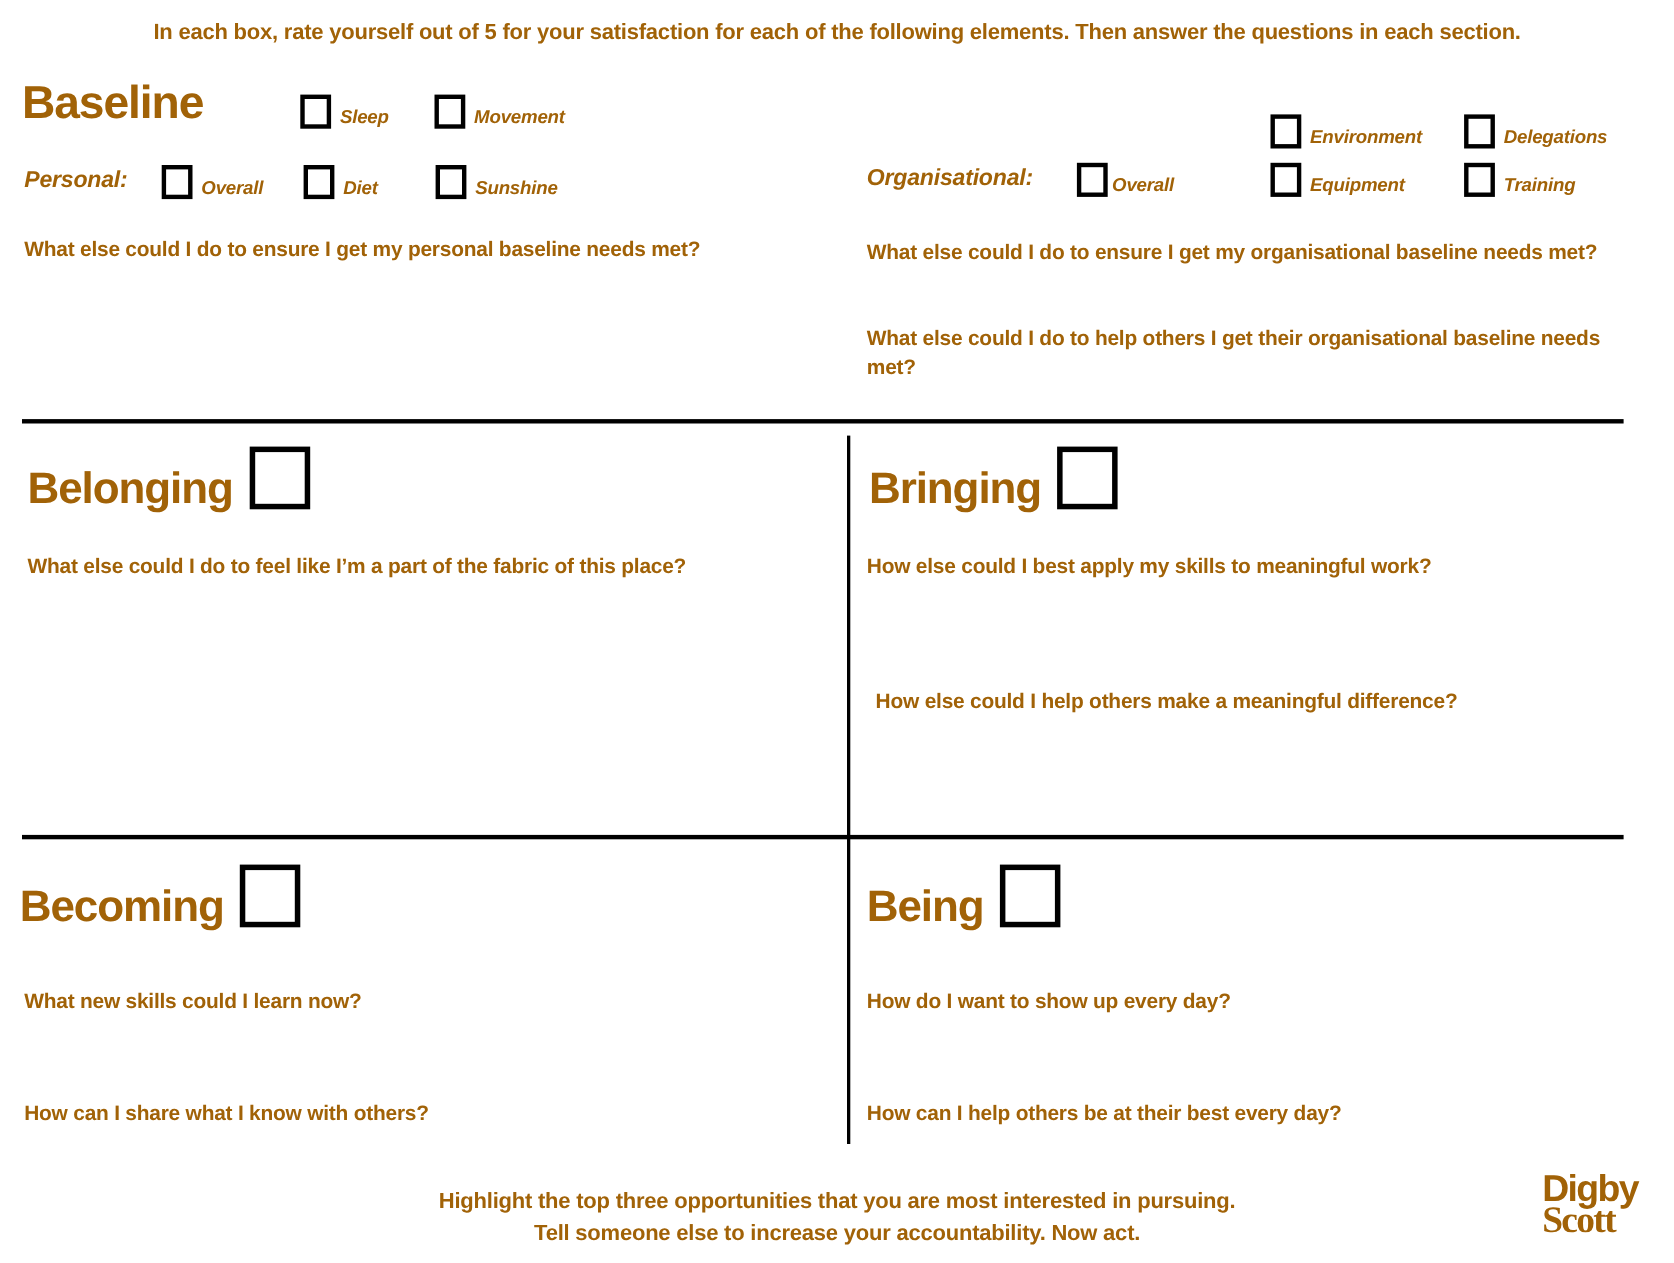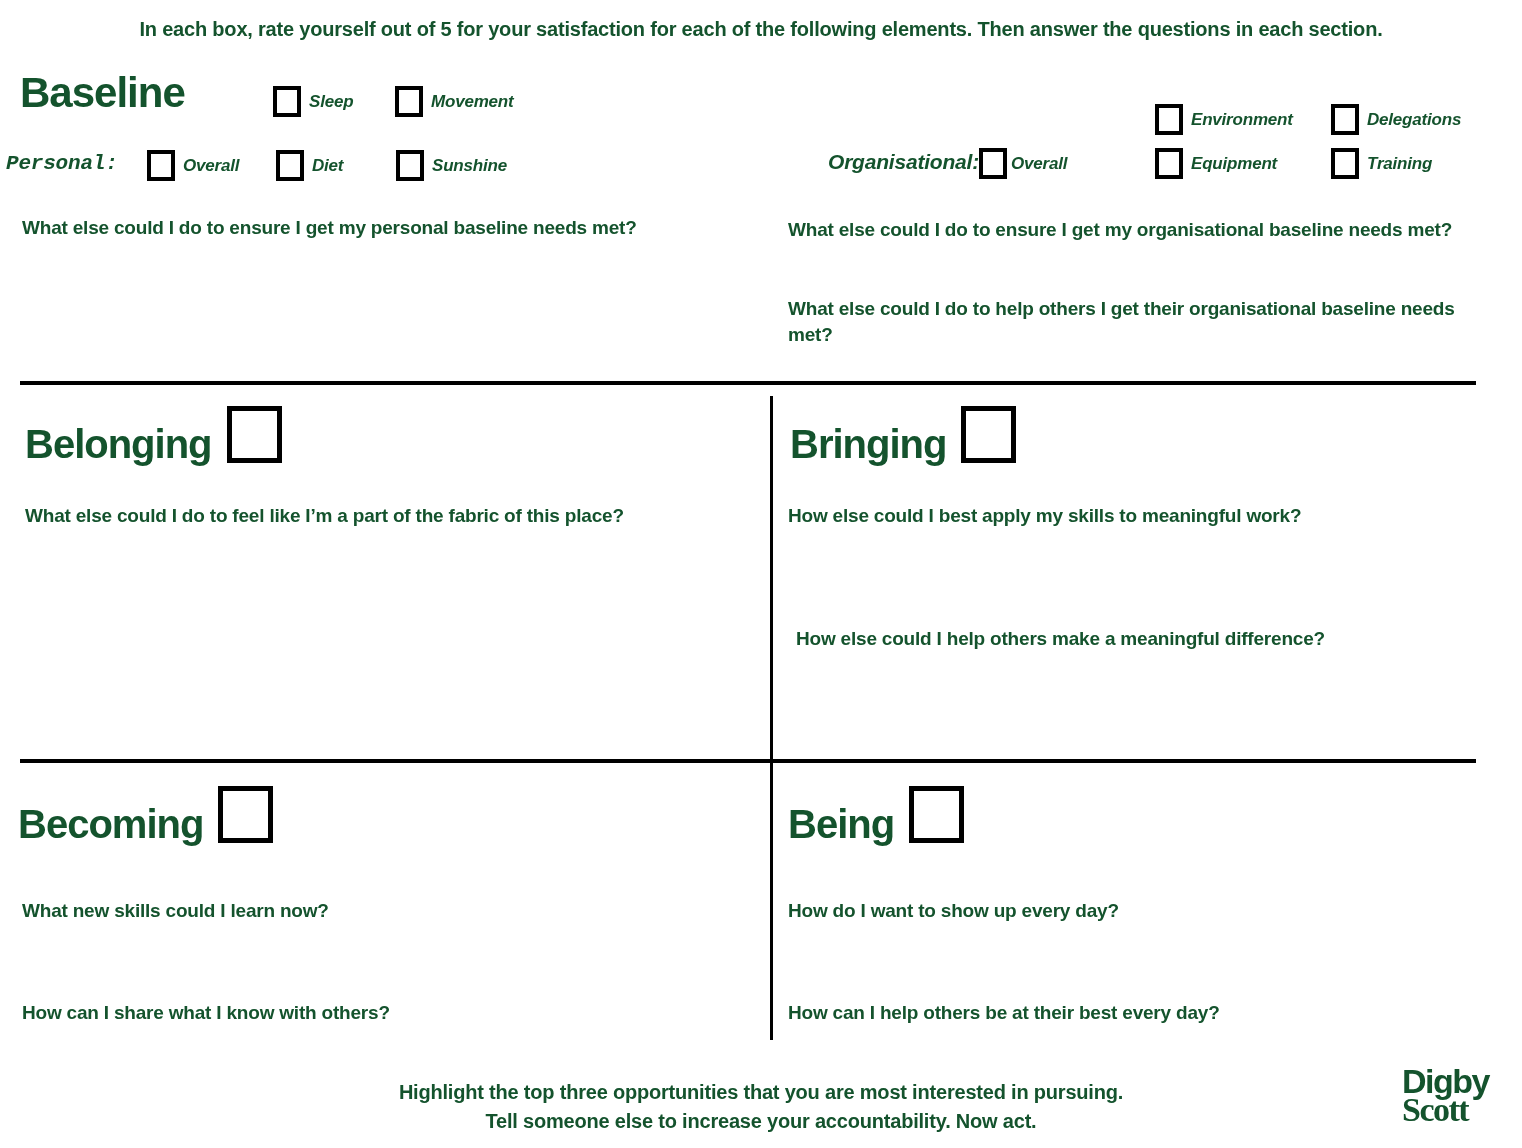--- a/index.html
+++ b/index.html
@@ -2,21 +2,21 @@
 <html><head>
 <meta charset="utf-8">
 <style>
   html,body{margin:0;padding:0;background:#ffffff;}
   .page{
     position:relative;
     width:1522px;
     height:1148px;
     background:#ffffff;
     font-family:"Liberation Sans", sans-serif;
-    color:#14532d;
+    color:#a16207;
     overflow:hidden;
   }
   .instruction{
     position:absolute;
     left:0; right:0; top:18px;
     text-align:center;
     font-size:20px;
     font-weight:700;
     letter-spacing:-0.2px;
   }
@@ -43,21 +43,21 @@
   .rate-box{
     width:45px;
     height:47px;
     border:5px solid #000;
     flex:none;
     background:#fff;
   }
   .cbg{
     position:absolute;
     display:flex;
-    align-items:center;
+    align-items:flex-end;
     gap:8px;
   }
   .cb{
     width:20px;
     height:23px;
     border:4px solid #000;
     flex:none;
     background:#fff;
   }
   .cbl{
@@ -135,21 +135,21 @@
 
   <div class="cbg" style="left:273px;top:86px;">
     <span class="cb"></span>
     <span class="cbl">Sleep</span>
   </div>
   <div class="cbg" style="left:395px;top:86px;">
     <span class="cb"></span>
     <span class="cbl">Movement</span>
   </div>
 
-  <div class="plabel" style="left:6px;top:152px;font-family:Liberation Mono, monospace;">Personal:</div>
+  <div class="plabel" style="left:22px;top:152px;">Personal:</div>
   <div class="cbg" style="left:147px;top:150px;">
     <span class="cb"></span>
     <span class="cbl">Overall</span>
   </div>
   <div class="cbg" style="left:276px;top:150px;">
     <span class="cb"></span>
     <span class="cbl">Diet</span>
   </div>
   <div class="cbg" style="left:396px;top:150px;">
     <span class="cb"></span>
@@ -158,21 +158,21 @@
 
   <div class="cbg" style="left:1155px;top:104px;">
     <span class="cb"></span>
     <span class="cbl">Environment</span>
   </div>
   <div class="cbg" style="left:1331px;top:104px;">
     <span class="cb"></span>
     <span class="cbl">Delegations</span>
   </div>
 
-  <div class="plabel" style="left:788px;top:150px;margin-left:40px;">Organisational:</div>
+  <div class="plabel" style="left:788px;top:150px;">Organisational:</div>
   <div class="cbg" style="left:979px;top:148px;gap:4px;">
     <span class="cb"></span>
     <span class="cbl">Overall</span>
   </div>
   <div class="cbg" style="left:1155px;top:148px;">
     <span class="cb"></span>
     <span class="cbl">Equipment</span>
   </div>
   <div class="cbg" style="left:1331px;top:148px;">
     <span class="cb"></span>

